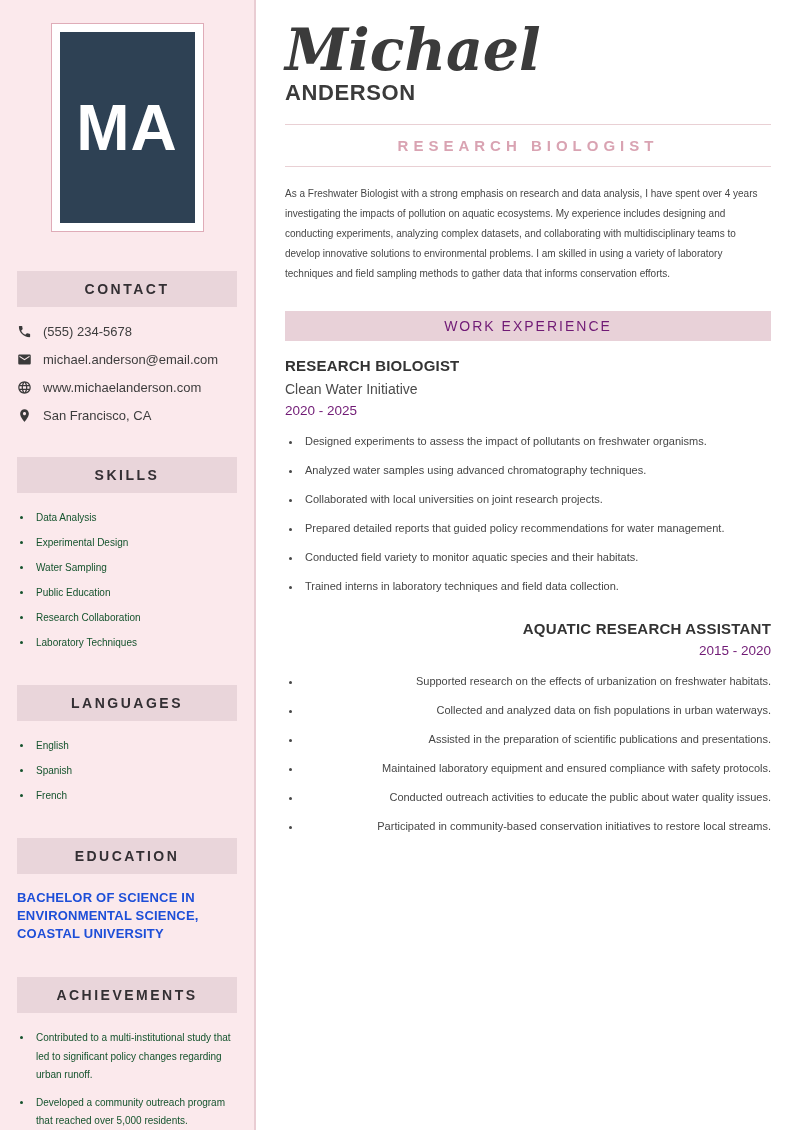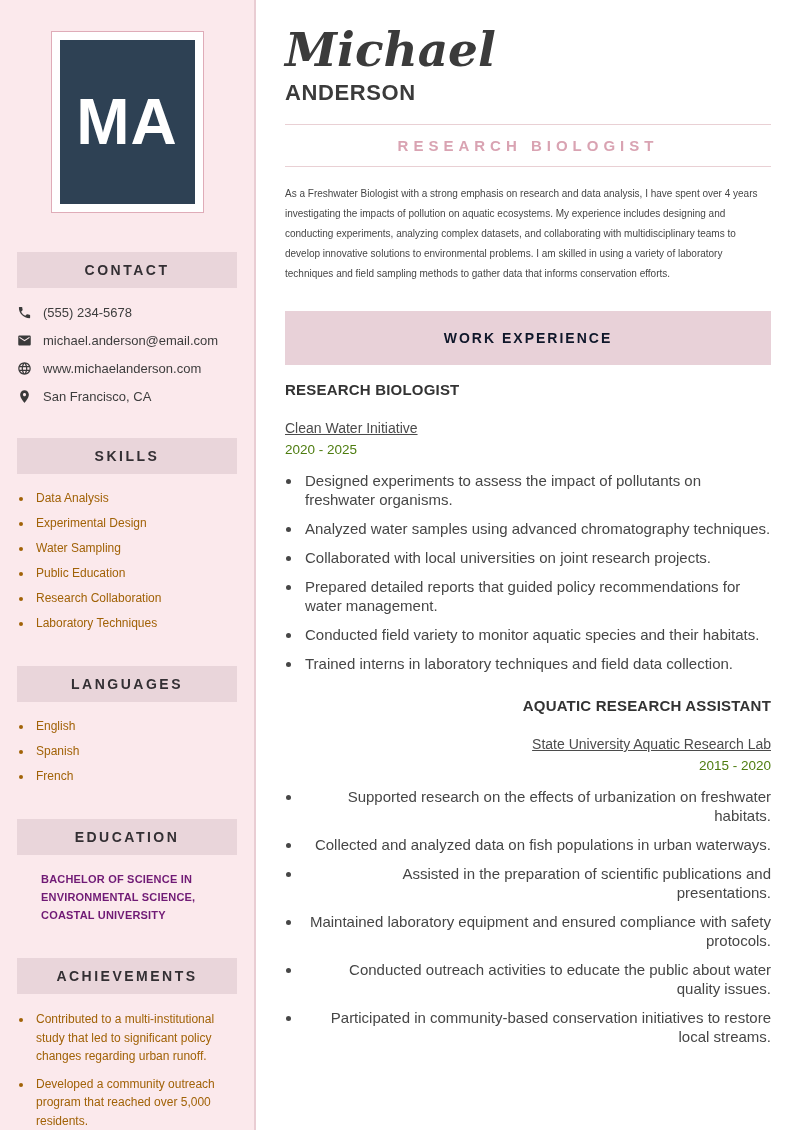--- a/index.html
+++ b/index.html
@@ -25,22 +25,22 @@
   }
 
   
   .sidebar {
     width: 256px; flex: 0 0 256px;
     background: var(--sidebar-bg);
     border-right: 2px solid var(--sidebar-border);
     padding: 22px 17px 20px 17px;
   }
   .avatar-frame {
-    width: 153px; height: 182px;
-    margin: 9px auto;
+    width: 153px; height: 209px;
+    margin: 1px auto;
     background: #fff;
     border: 1px solid var(--frame-border);
     padding: 8px;
     display: flex;
   }
   .avatar-box {
     flex: 1;
     background: var(--navy);
     display: flex; align-items: center; justify-content: center;
   }
@@ -66,44 +66,43 @@
     display: flex; align-items: center; gap: 11px;
     margin-bottom: 13px;
     font-size: 13px;
     color: #3d3d3d;
     text-align: right;
   }
   .contact-row .icon { flex: 0 0 15px; height: 15px; display: flex; }
   .contact-row svg { width: 15px; height: 15px; fill: #3a3a3a; }
   .side-list { margin: 16px 0 0 16px; list-style: disc; }
   .side-list li {
-    font-size: 12px;
-    color: #a16207;
+    font-size: 10px;
+    color: #14532d;
     margin-bottom: 8px;
     line-height: 17px;
     padding-left: 3px;
   }
   .side-list.spaced li { margin-bottom: 9px; line-height: 18.5px; }
   .edu-degree {
     margin-top: 15px;
     font-weight: bold;
-    font-size: 11px;
+    font-size: 13px;
     line-height: 18px;
-    color: #701a75;
+    color: #1d4ed8;
     letter-spacing: 0.2px;
-    margin-left: 24px;
   }
 
   
   .main { flex: 1; padding: 24px 29px 0 29px; }
   .first-name {
     font-family: "DejaVu Serif", serif;
     font-style: italic;
     font-weight: bold;
-    font-size: 47px;
+    font-size: 57px;
     line-height: 52px;
     color: #3b3b3b;
   }
   .last-name {
     font-size: 22px;
     font-weight: bold;
     letter-spacing: 0.6px;
     color: #3b3b3b;
     margin-top: 4px;
   }
@@ -119,34 +118,34 @@
   .summary {
     margin-top: 17px;
     font-size: 10px;
     line-height: 20px;
     color: var(--body-text);
   }
   .work-band {
     margin-top: 27px;
     background: var(--work-band-bg);
     text-align: center;
-    font-weight: bold;
+    font-weight: normal;
     font-size: 14px;
     letter-spacing: 2px;
-    color: #0f172a;
-    padding: 19px 0;
+    color: #701a75;
+    padding: 7px 0;
   }
   .job { margin-top: 16px; }
   .job + .job { margin-top: 24px; text-align: right; }
   .job-title { font-size: 15px; font-weight: bold; color: #333; letter-spacing: 0.2px; }
-  .job-company { font-size: 14px; color: #4b4b4b; margin-top: 22px; text-decoration: underline; }
-  .job-dates { font-size: 13.5px; color: #4d7c0f; margin-top: 6px; }
+  .job-company { font-size: 14px; color: #4b4b4b; margin-top: 7px; }
+  .job-dates { font-size: 13.5px; color: #701a75; margin-top: 6px; }
   .job-bullets { margin: 14px 0 0 17px; list-style: disc; }
   .job-bullets li {
-    font-size: 15px;
+    font-size: 11px;
     color: var(--body-text);
     margin-bottom: 10px;
     line-height: 19px;
     padding-left: 3px;
   }
 </style>
 </head>
 <body>
 
 <aside class="sidebar">
@@ -260,21 +259,20 @@
         <li>Analyzed water samples using advanced chromatography techniques.</li>
         <li>Collaborated with local universities on joint research projects.</li>
         <li>Prepared detailed reports that guided policy recommendations for water management.</li>
         <li>Conducted field variety to monitor aquatic species and their habitats.</li>
         <li>Trained interns in laboratory techniques and field data collection.</li>
       </ul>
   </section>
 
   <section class="job">
     <div class="job-title">AQUATIC RESEARCH ASSISTANT</div>
-    <div class="job-company">State University Aquatic Research Lab</div>
     <div class="job-dates">2015 - 2020</div>
     <ul class="job-bullets">
 
     <li>Supported research on the effects of urbanization on freshwater habitats.</li>
         <li>Collected and analyzed data on fish populations in urban waterways.</li>
         <li>Assisted in the preparation of scientific publications and presentations.</li>
         <li>Maintained laboratory equipment and ensured compliance with safety protocols.</li>
         <li>Conducted outreach activities to educate the public about water quality issues.</li>
         <li>Participated in community-based conservation initiatives to restore local streams.</li>
       </ul>

